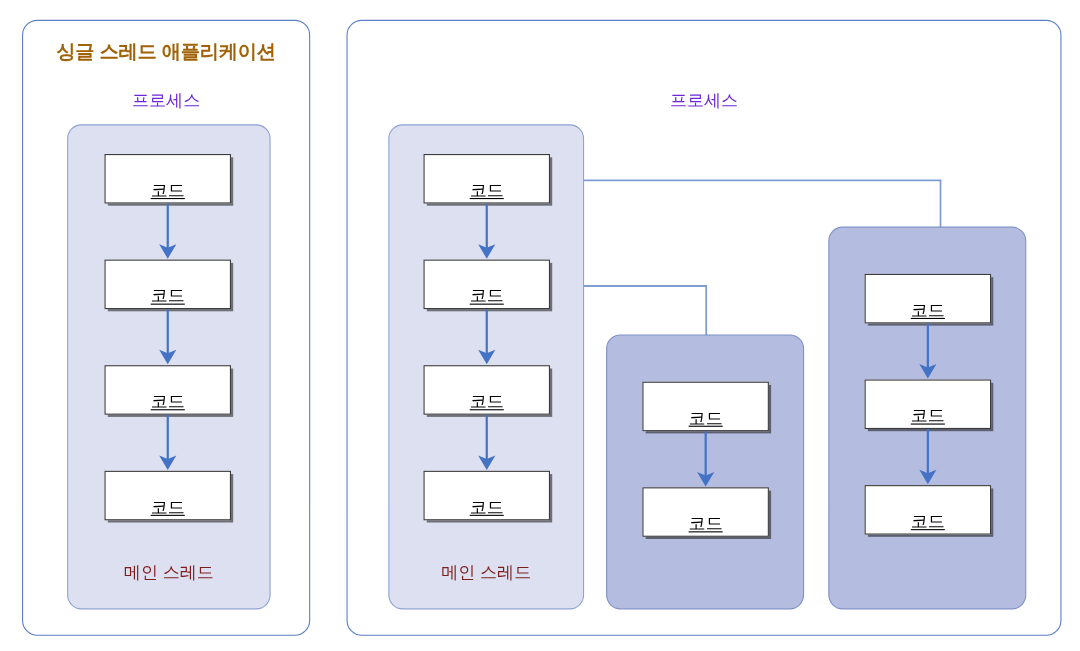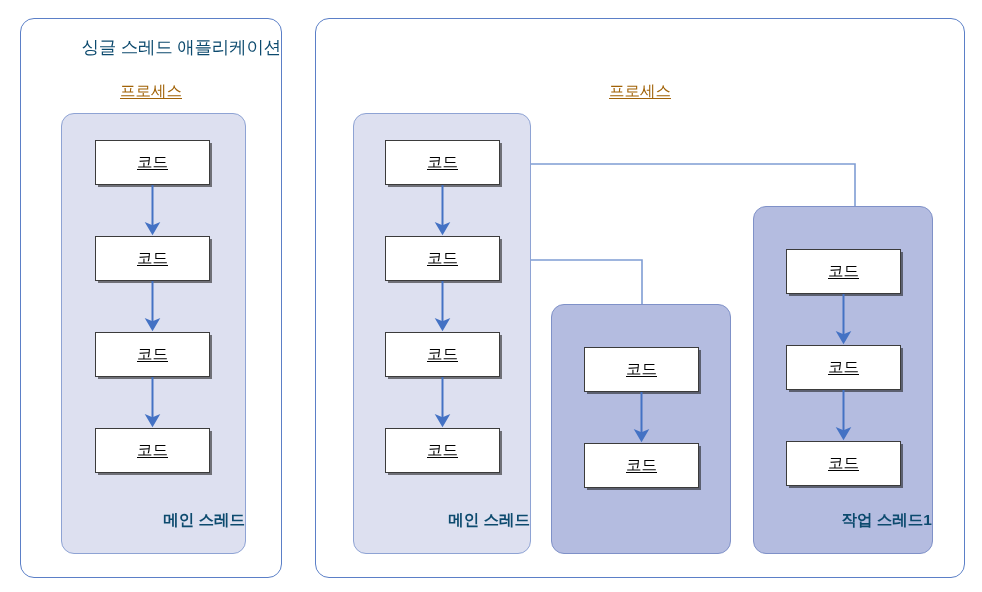--- a/index.html
+++ b/index.html
@@ -28,38 +28,37 @@
     border-radius: 14px;
     box-sizing: border-box;
   }
   #single-app { left: 20px;  top: 18px; width: 262px; height: 560px; }
   #multi-app  { left: 315px; top: 18px; width: 650px; height: 560px; }
 
   .app-title {
     position: absolute;
     left: 0;
     right: 0;
-    text-align: right;
-    font-weight: normal;
+    text-align: center;
+    font-weight: bold;
     font-size: 17.5px;
-    color: #0c4a6e;
+    color: #a16207;
     letter-spacing: -0.2px;
     white-space: nowrap;
   }
   #single-app .app-title { top: 16px; }
   #multi-app  .app-title { top: 16px; }
 
   .process-label {
     position: absolute;
     left: 0;
     right: 0;
     text-align: center;
     font-size: 15.5px;
-    color: #a16207;
-    text-decoration: underline;
+    color: #6d28d9;
     text-underline-offset: 2px;
     white-space: nowrap;
   }
   #single-app .process-label { top: 62px; }
   #multi-app  .process-label { top: 62px; }
 
   
   .thread-panel {
     position: absolute;
     border-radius: 13px;
@@ -72,37 +71,36 @@
   #single-main-thread { left: 40px;  top: 94px;  width: 185px; height: 441px; }
   #multi-main-thread  { left: 37px;  top: 94px;  width: 178px; height: 441px; }
   #worker-thread-2    { left: 235px; top: 285px; width: 180px; height: 250px; }
   #worker-thread-1    { left: 437px; top: 187px; width: 180px; height: 348px; }
 
   .thread-label {
     position: absolute;
     left: 0;
     right: 0;
     bottom: 22px;
-    text-align: right;
+    text-align: center;
     font-size: 15.5px;
-    color: #0c4a6e;
+    color: #7f1d1d;
     white-space: nowrap;
-    font-weight: bold;
   }
 
   
   .code-box {
     position: absolute;
     width: 115px;
     height: 45px;
     background: #ffffff;
     border: 1.6px solid #3b3b3b;
     box-sizing: border-box;
     display: flex;
-    align-items: center;
+    align-items: flex-end;
     justify-content: center;
     font-size: 15.5px;
     color: #000000;
     box-shadow: 2.5px 2.5px 0 -0.5px rgba(20,20,20,0.55);
   }
   .code-box span {
     text-decoration: underline;
     text-underline-offset: 1.5px;
   }
 
@@ -225,21 +223,20 @@
       <div class="code-box" style="left:32px; top:42px;">
         <span>코드</span>
       </div>
       <div class="code-box" style="left:32px; top:138px;">
         <span>코드</span>
       </div>
       <div class="code-box" style="left:32px; top:234px;">
         <span>코드</span>
       </div>
 
-      <div class="thread-label">작업 스레드1</div>
 
       <svg class="flow-svg" style="width:180px;height:348px;" viewBox="0 0 180 348">
         <g stroke="#4472c4" stroke-width="2" fill="none" marker-end="url(#ah2)">
           <line x1="89.5" y1="87" x2="89.5" y2="130"></line>
           <line x1="89.5" y1="183" x2="89.5" y2="226"></line>
         </g>
       </svg>
     </div>
   </div>
 

